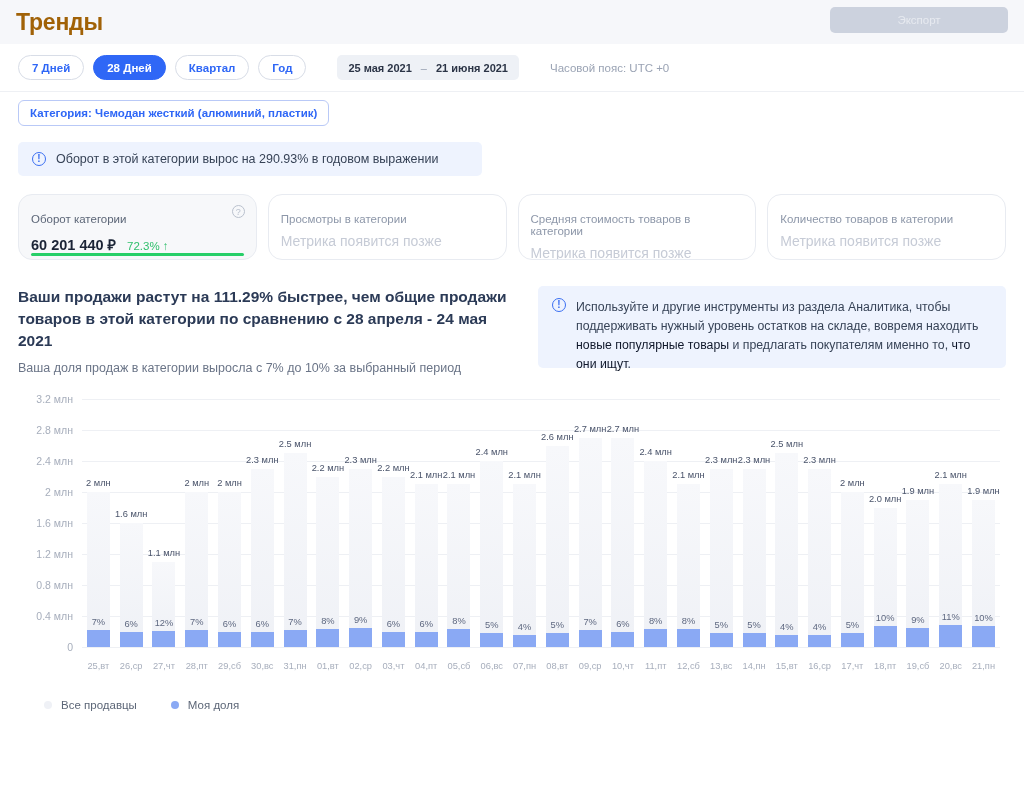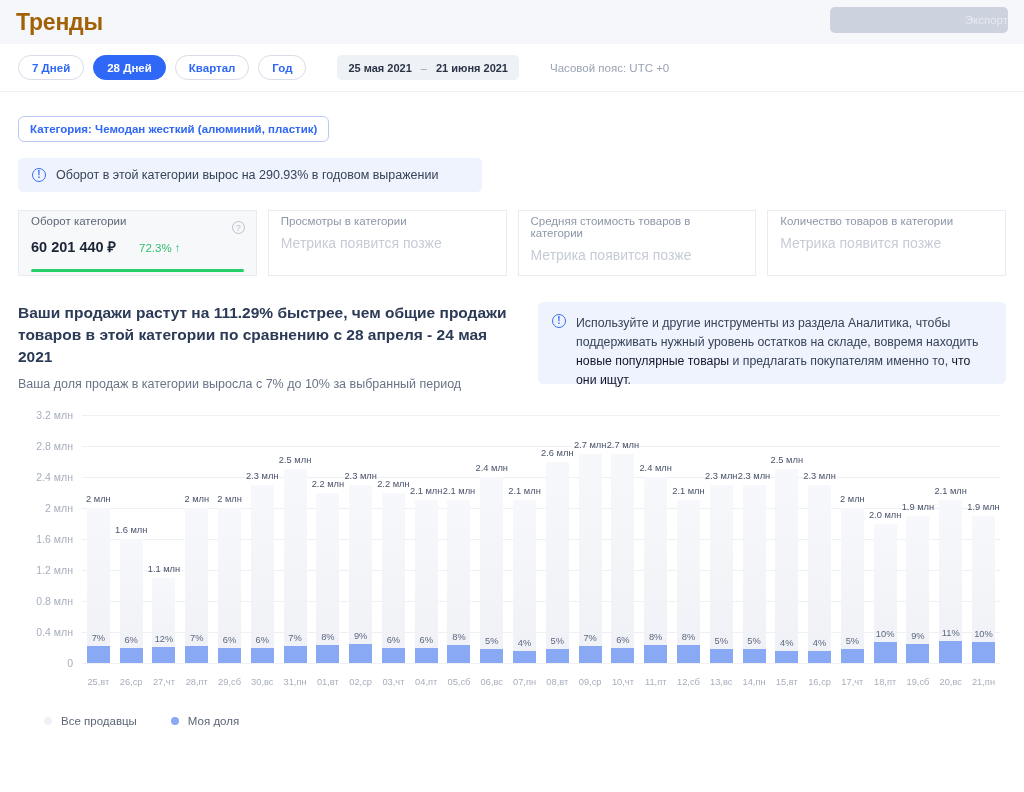--- a/index.html
+++ b/index.html
@@ -32,21 +32,20 @@
     top: 7px;
     width: 178px;
     height: 26px;
     background: #ccd2de;
     border: none;
     border-radius: 5px;
     color: #e7eaf0;
     font-size: 11.5px;
     font-family: "Liberation Sans", sans-serif;
     cursor: pointer;
-    text-align: right;
   }
 
   
   .filterbar {
     background: #ffffff;
     height: 48px;
     display: flex;
     align-items: center;
     padding: 0 18px;
     gap: 9px;
@@ -95,21 +94,21 @@
   
   .body-wrap { padding: 0 18px; background: #fff; height: 700px; }
 
   .cat-chip {
     display: inline-flex;
     align-items: center;
     border: 1px solid #b9c9f7;
     border-radius: 6px;
     height: 26px;
     padding: 0 11px;
-    margin-top: 24px;
+    margin-top: 8px;
     font-size: 11.5px;
     font-weight: 700;
     color: #2f67f6;
     cursor: pointer;
   }
 
   .info-banner {
     margin-top: 16px;
     background: #eef3fe;
     border-radius: 5px;
@@ -131,30 +130,30 @@
     flex: 0 0 auto;
     line-height: 1;
   }
 
   
   .cards { display: flex; gap: 11px; margin-top: 18px; }
   .card {
     flex: 1;
     height: 66px;
     border: 1px solid #e8ebf1;
-    border-radius: 0;
-    padding: 4px 12px 0 12px;
+    border-radius: 14px;
+    padding: 18px 12px 0 12px;
     position: relative;
     overflow: hidden;
     background: #fff;
   }
   .card.active { background: #f7f8fa; cursor: pointer; }
   .card-label { font-size: 11.5px; color: #5c6677; }
   .card.muted .card-label { color: #8d97a9; }
-  .card-value-row { display: flex; align-items: baseline; gap: 23px; margin-top: 9px; }
+  .card-value-row { display: flex; align-items: baseline; gap: 11px; margin-top: 9px; }
   .card-value { font-size: 14.5px; font-weight: 700; color: #1b2436; }
   .card-delta { font-size: 11.5px; color: #2fbf6b; }
   .card-placeholder { font-size: 14px; color: #c6cbd6; margin-top: 8px; }
   .q-mark {
     position: absolute; right: 11px; top: 10px;
     width: 13px; height: 13px; border-radius: 50%;
     border: 1px solid #b9c0cd; color: #b9c0cd;
     font-size: 9px; display: flex; align-items: center; justify-content: center;
     cursor: pointer;
   }

